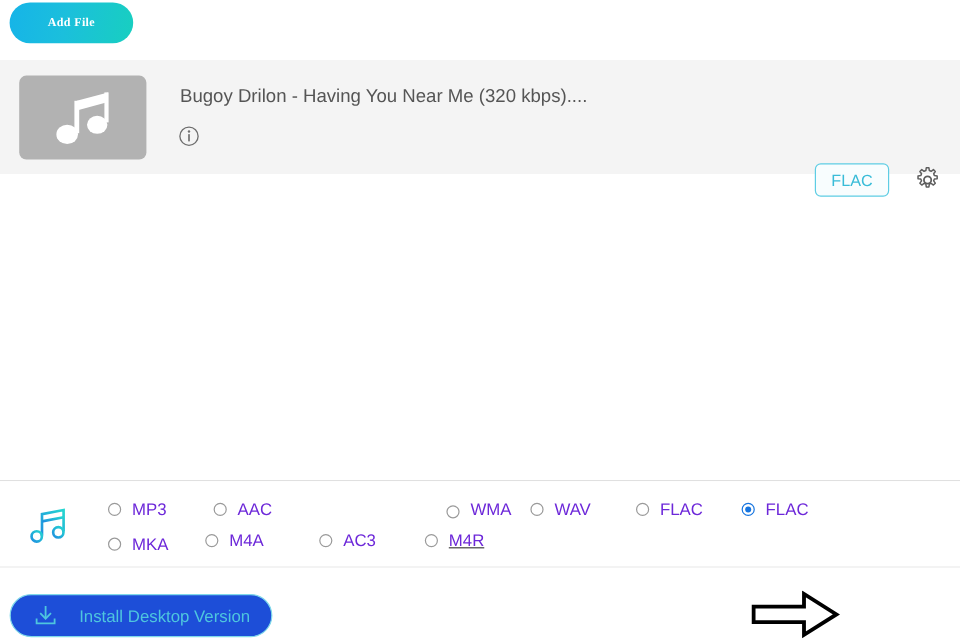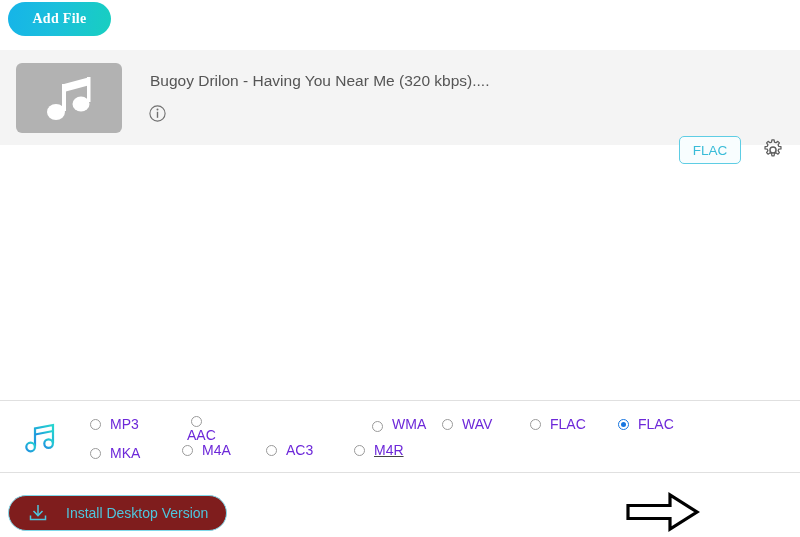--- a/index.html
+++ b/index.html
@@ -24,21 +24,21 @@
     background: #ffffff;
   }
   .add-file-btn {
     position: absolute;
     left: 8px; top: 2px;
     width: 103px; height: 34px;
     border-radius: 17px;
     border: none;
     background: linear-gradient(100deg, #16b4e8 0%, #1bbfdc 45%, #18cfc0 100%);
     color: #ffffff;
-    font-size: 14px;
+    font-size: 10px;
     font-weight: bold;
     font-family: "Liberation Serif", serif;
     letter-spacing: .3px;
     cursor: pointer;
     padding: 0;
   }
 
   
   .file-row {
     position: absolute;
@@ -150,21 +150,21 @@
     left: 0; top: 473px;
     width: 800px; height: 64px;
     background: #ffffff;
   }
   .install-btn {
     position: absolute;
     left: 8px; top: 22px;
     width: 219px; height: 36px;
     border: 1px solid #7fd8ea;
     border-radius: 18px;
-    background: #7f1d1d;
+    background: #1d4ed8;
     color: #4ec6de;
     font-size: 14px;
     cursor: pointer;
     box-sizing: border-box;
     display: flex;
     align-items: center;
   }
   .install-btn .dl-icon { margin-left: 18px; }
   .install-btn .install-label { margin-left: 17px; }
 
@@ -229,21 +229,21 @@
     <circle cx="8.6" cy="24" r="4.3"></circle>
     <circle cx="26.6" cy="20.6" r="4.3"></circle>
   </g>
 </svg>
 
 <div id="radio-group">
     <div class="radio-item" style="left: 90px; top: 416px;">
       <span class="radio-mark"></span>
       <span class="radio-label">MP3</span>
     </div>
-    <div class="radio-item" style="left: 178px; top: 416px; flex-direction: column;">
+    <div class="radio-item" style="left: 178px; top: 416px;">
       <span class="radio-mark"></span>
       <span class="radio-label">AAC</span>
     </div>
     <div class="radio-item" style="left: 266px; top: 416px; margin-top: 26px;">
       <span class="radio-mark"></span>
       <span class="radio-label">AC3</span>
     </div>
     <div class="radio-item" style="left: 372px; top: 416px; align-items: flex-end;">
       <span class="radio-mark"></span>
       <span class="radio-label">WMA</span>
@@ -257,21 +257,21 @@
       <span class="radio-label">FLAC</span>
     </div>
     <div class="radio-item selected" style="left: 618px; top: 416px;">
       <span class="radio-mark"></span>
       <span class="radio-label">FLAC</span>
     </div>
     <div class="radio-item" style="left: 90px; top: 445px;">
       <span class="radio-mark"></span>
       <span class="radio-label">MKA</span>
     </div>
-    <div class="radio-item" style="left: 182px; top: 442px;">
+    <div class="radio-item" style="left: 171px; top: 442px;">
       <span class="radio-mark"></span>
       <span class="radio-label">M4A</span>
     </div>
     <div class="radio-item" style="left: 266px; top: 442px; margin-top: 32px;">
       <span class="radio-mark"></span>
       <span class="radio-label">M4B</span>
     </div>
     <div class="radio-item" style="left: 354px; top: 442px; text-decoration: underline;">
       <span class="radio-mark"></span>
       <span class="radio-label">M4R</span>

